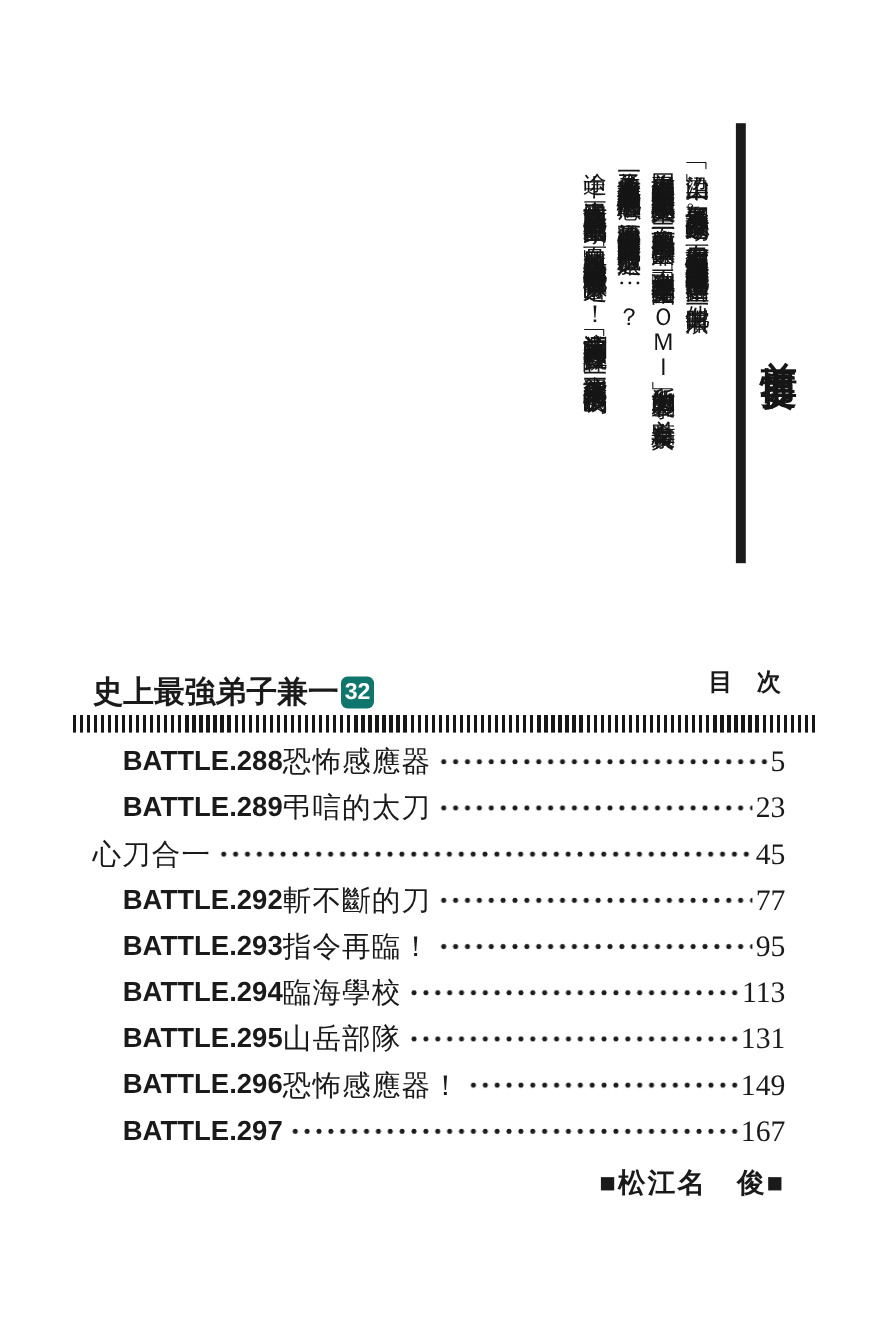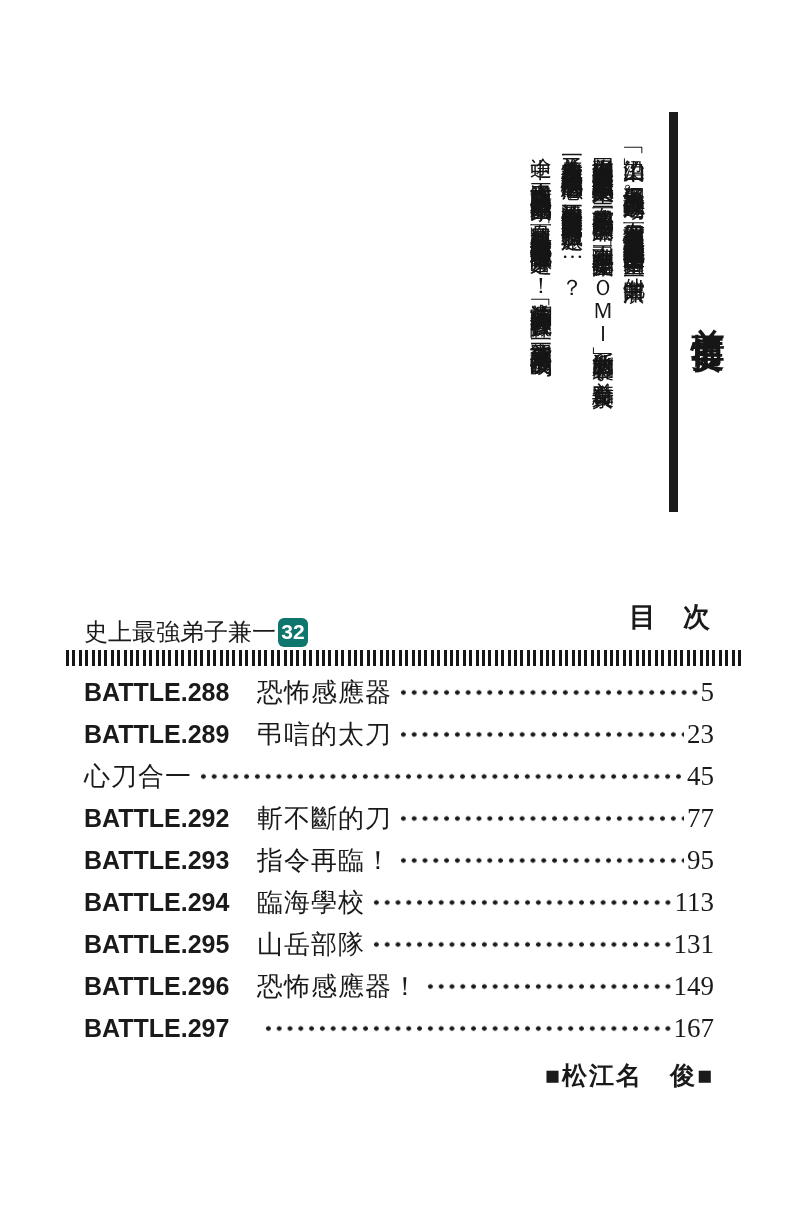--- a/index.html
+++ b/index.html
@@ -57,40 +57,40 @@
     justify-content: space-between;
     align-items: flex-end;
     height: 48px;
   }
   .series-wrap {
     display: flex;
     align-items: center;
     padding-left: 18px;
   }
   .series-title {
-    font-size: 24px;
-    font-weight: normal;
+    font-size: 28px;
+    font-weight: bold;
     letter-spacing: 0px;
     white-space: nowrap;
   }
   .volume-badge {
     display: inline-flex;
     align-items: center;
     justify-content: center;
     min-width: 30px;
     height: 29px;
     background: #0f766e;
     color: #ffffff;
     border-radius: 6px;
     font-size: 21px;
     font-weight: bold;
     margin-left: 2px;
   }
   .toc-title {
-    font-size: 27px;
+    font-size: 22px;
     font-weight: bold;
     padding-right: 32px;
     padding-bottom: 13px;
     white-space: pre;
   }
   .stripes {
     height: 16px;
     margin-top: 2px;
     background: repeating-linear-gradient(
       90deg,
@@ -108,20 +108,21 @@
     height: 42px;
   }
   .battle-label {
     width: 173px;
     flex: 0 0 173px;
     font-family: "Liberation Sans", sans-serif;
     font-weight: bold;
     font-size: 25px;
     letter-spacing: 0;
     white-space: nowrap;
+    text-align: right;
   }
   .chapter-title {
     font-size: 26px;
     white-space: nowrap;
     letter-spacing: 1px;
   }
   .dot-leader {
     flex: 1 1 auto;
     align-self: stretch;
     margin: 0 3px 0 4px;

